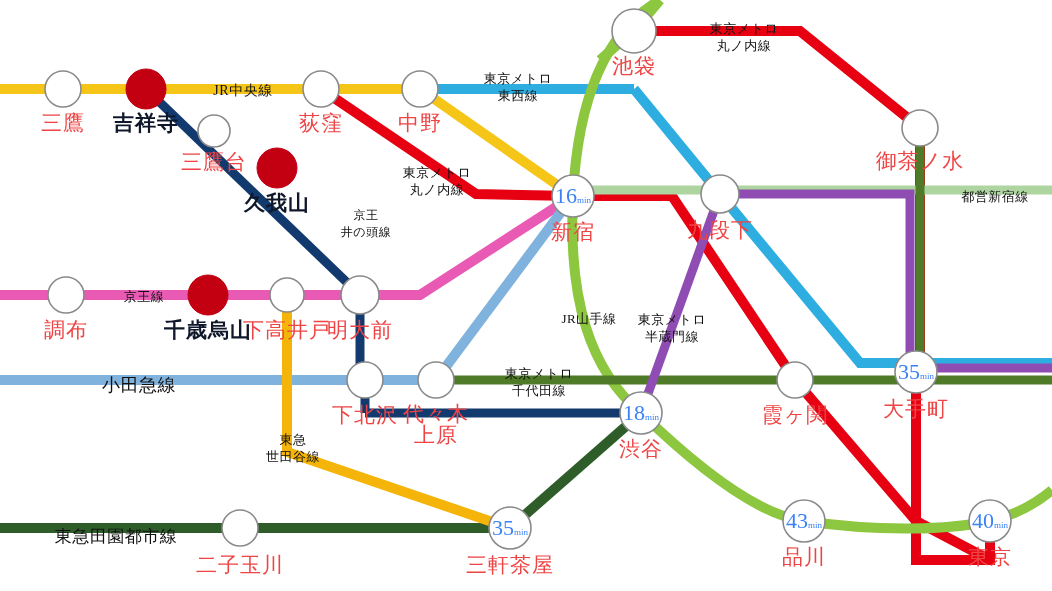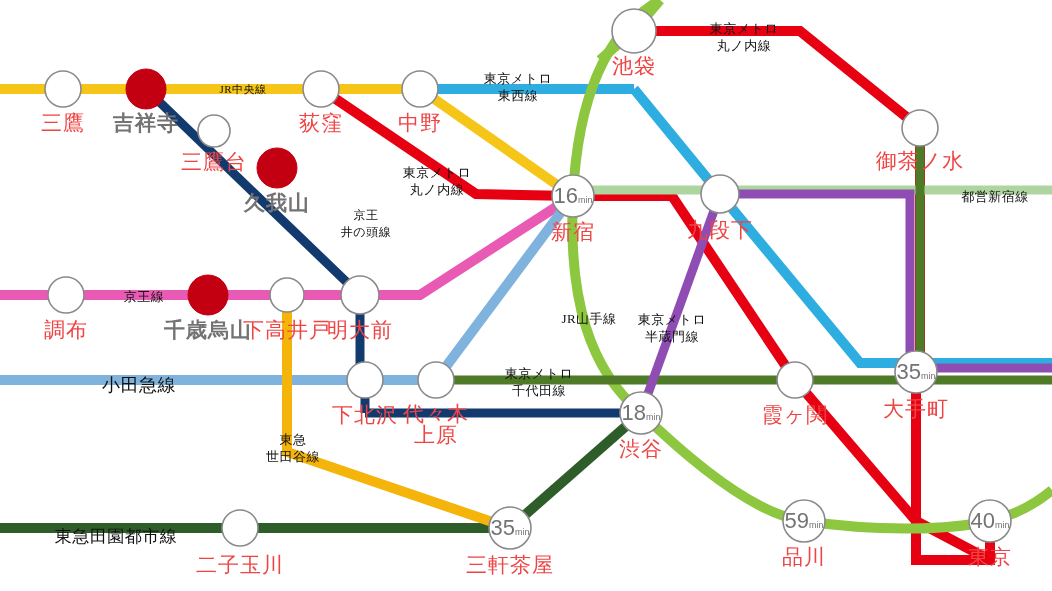--- a/index.html
+++ b/index.html
@@ -16,42 +16,42 @@
     position:absolute;
     font-family:"Liberation Serif","DejaVu Serif",serif;
     font-size:21px;
     color:#ef4444;
     white-space:nowrap;
     letter-spacing:1px;
     transform:translateX(-50%);
     text-align:center;
     line-height:1.05;
   }
-  .station-label.hl{color:#737373;font-weight:bold;}
+  .station-label.hl{color:#0f172a;font-weight:bold;}
   .station-label.two-line{line-height:1.02;}
 
   .line-label{
     position:absolute;
     font-family:"Liberation Serif","DejaVu Serif",serif;
     font-size:13px;
     color:#111;
     white-space:nowrap;
     transform:translateX(-50%);
     text-align:center;
     line-height:1.15;
     letter-spacing:0.5px;
   }
   .line-label.small{font-size:12px;}
 
   .node-num{
     position:absolute;
     transform:translate(-50%,-50%);
-    font-family:Liberation Sans, sans-serif;
+    font-family:Liberation Serif, serif;
     font-size:22px;
-    color:#737373;
+    color:#3b82f6;
     white-space:nowrap;
     pointer-events:none;
   }
   .node-num .min{font-size:9px;vertical-align:baseline;letter-spacing:0;}
 </style>
 </head>
 <body>
 
 <div id="map-root">
 
@@ -229,27 +229,27 @@
       </div>
       <div class="station-label" style="left: 510px; top: 554px;">
         <div>三軒茶屋</div>
       </div>
     </div>
 
   <div id="node-numbers">
       <div class="node-num" style="left: 573px; top: 196px;"><span>16</span><span class="min">min</span></div>
       <div class="node-num" style="left: 641px; top: 413px;"><span>18</span><span class="min">min</span></div>
       <div class="node-num" style="left: 916px; top: 372px;"><span>35</span><span class="min">min</span></div>
-      <div class="node-num" style="left: 804px; top: 521px;"><span>59</span><span class="min">min</span></div>
+      <div class="node-num" style="left: 804px; top: 521px;"><span>43</span><span class="min">min</span></div>
       <div class="node-num" style="left: 990px; top: 521px;"><span>40</span><span class="min">min</span></div>
       <div class="node-num" style="left: 510px; top: 528px;"><span>35</span><span class="min">min</span></div>
     </div>
 
   <div id="line-labels">
-      <div class="line-label" style="left: 243px; top: 83px; font-size: 11px;">JR中央線</div>
+      <div class="line-label" style="left: 243px; top: 83px; font-size: 14px;">JR中央線</div>
       <div class="line-label" style="left: 518px; top: 72px; font-size: 13px;">東京メトロ</div>
       <div class="line-label" style="left: 518px; top: 89px; font-size: 13px;">東西線</div>
       <div class="line-label" style="left: 744px; top: 22px; font-size: 13px;">東京メトロ</div>
       <div class="line-label" style="left: 744px; top: 39px; font-size: 13px;">丸ノ内線</div>
       <div class="line-label" style="left: 437px; top: 166px; font-size: 13px;">東京メトロ</div>
       <div class="line-label" style="left: 437px; top: 183px; font-size: 13px;">丸ノ内線</div>
       <div class="line-label small" style="left: 366px; top: 209px; font-size: 12px;">京王</div>
       <div class="line-label small" style="left: 366px; top: 226px; font-size: 12px;">井の頭線</div>
       <div class="line-label" style="left: 144px; top: 290px; font-size: 13px;">京王線</div>
       <div class="line-label" style="left: 139px; top: 375px; font-size: 18px;">小田急線</div>

